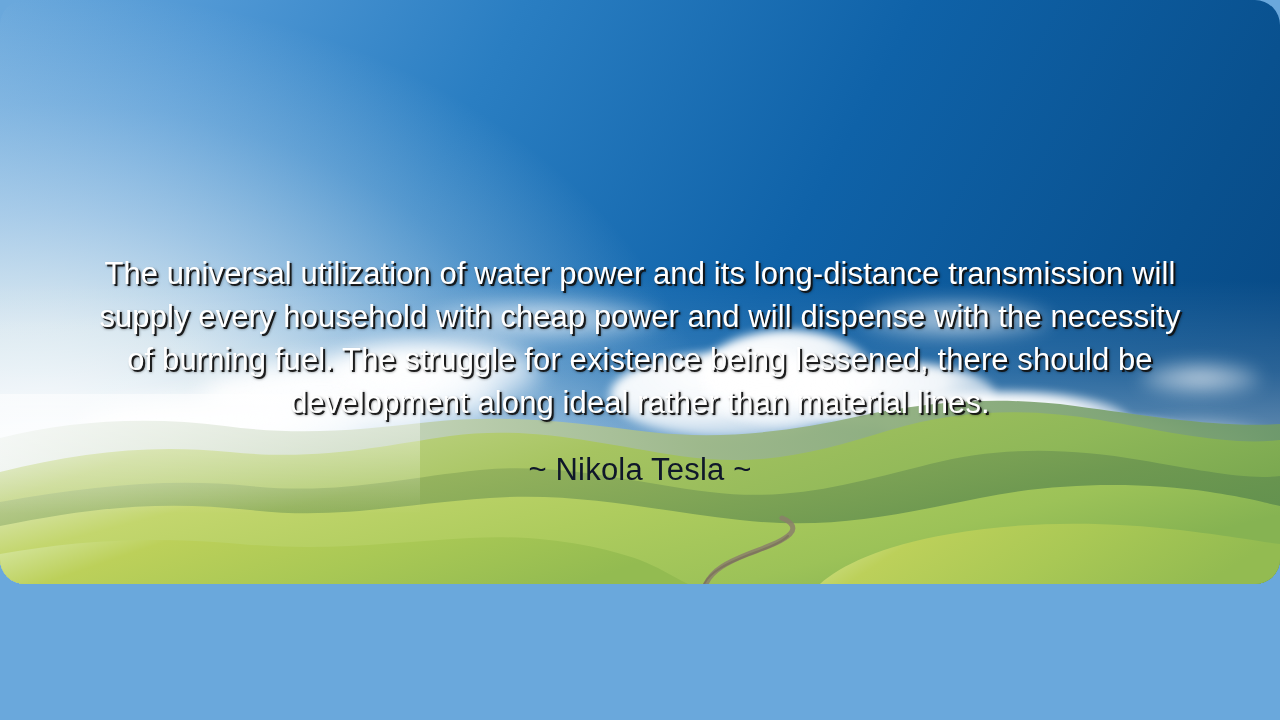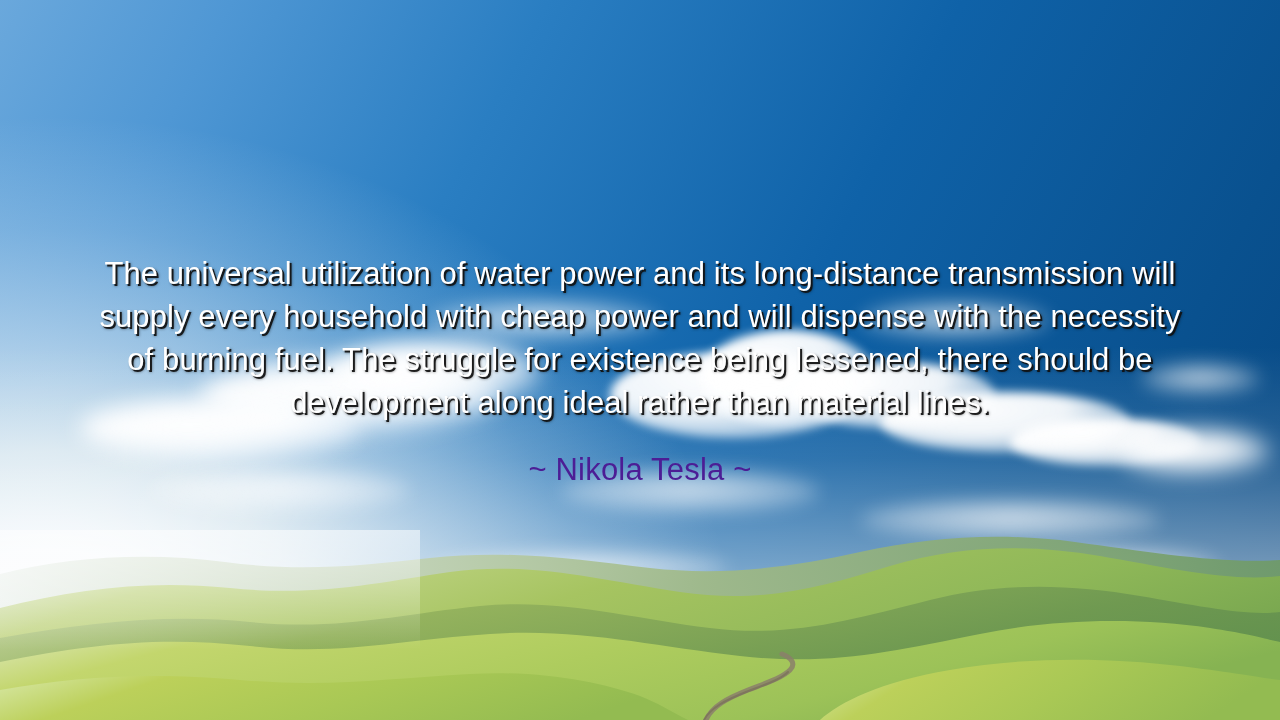--- a/index.html
+++ b/index.html
@@ -6,22 +6,23 @@
 
   html, body {
     width:1280px; height:720px;
     overflow:hidden;
     background:#6aa8dc;
     font-family:"Liberation Sans", sans-serif;
   }
 
   #stage {
     position:relative;
-    width:1280px; height:720px;
+    width:1280px; height:584px;
     overflow:hidden;
+    border-radius:25px;
   }
 
   
   .sky {
     position:absolute; inset:0;
     background:
       linear-gradient(118deg,
         #6aa8dc 0%,
         #4f97d4 14%,
         #2a7ec2 33%,
@@ -91,21 +92,21 @@
     letter-spacing:0.1px;
     text-shadow:
        2px 2px 0 rgba(17,17,17,0.92),
        2px 2px 3px rgba(0,0,0,0.55);
     white-space:pre-wrap;
   }
   .attribution {
     margin-top:26px;
     font-size:31px;
     line-height:40px;
-    color:#4c1d95;
+    color:#0f172a;
     letter-spacing:0.2px;
   }
 </style>
 </head>
 <body>
 
 <div id="stage">
 
   <div class="sky"></div>
   <div class="haze-left"></div>

